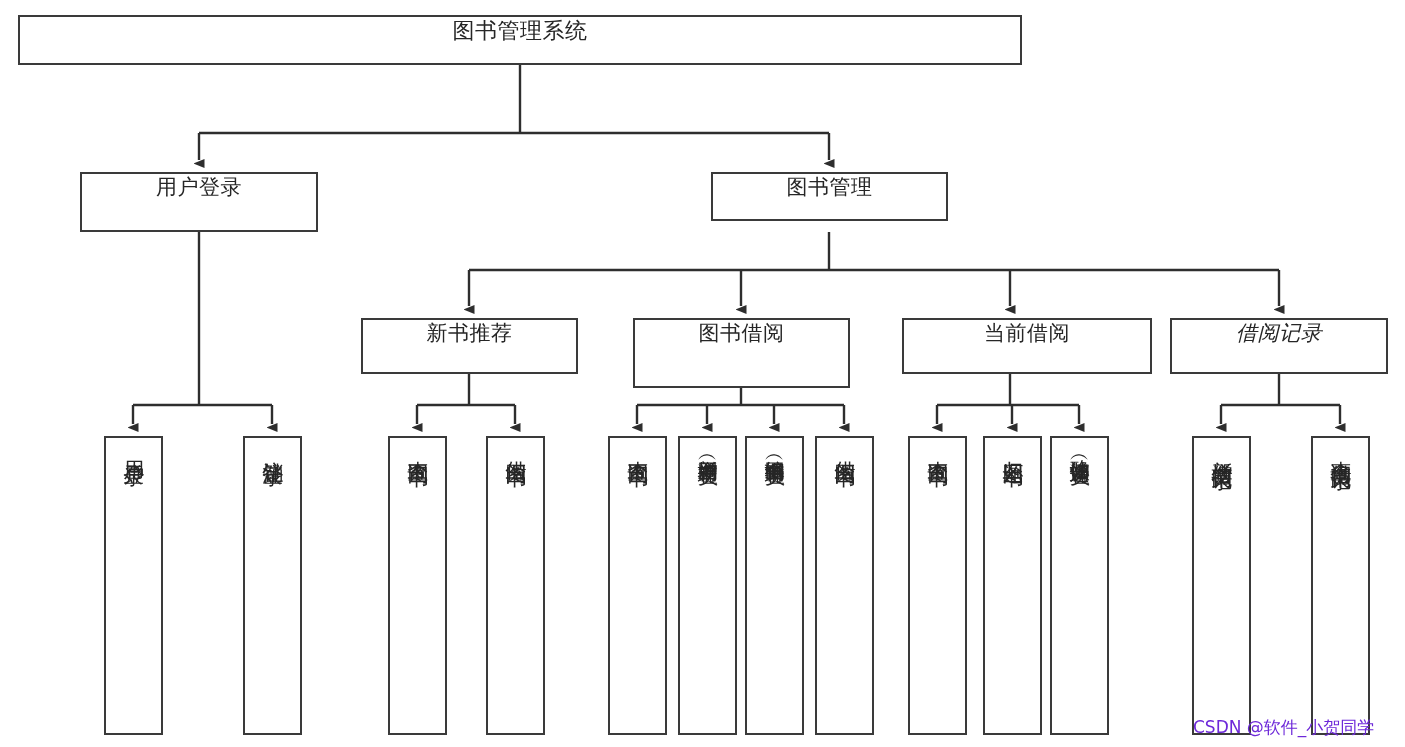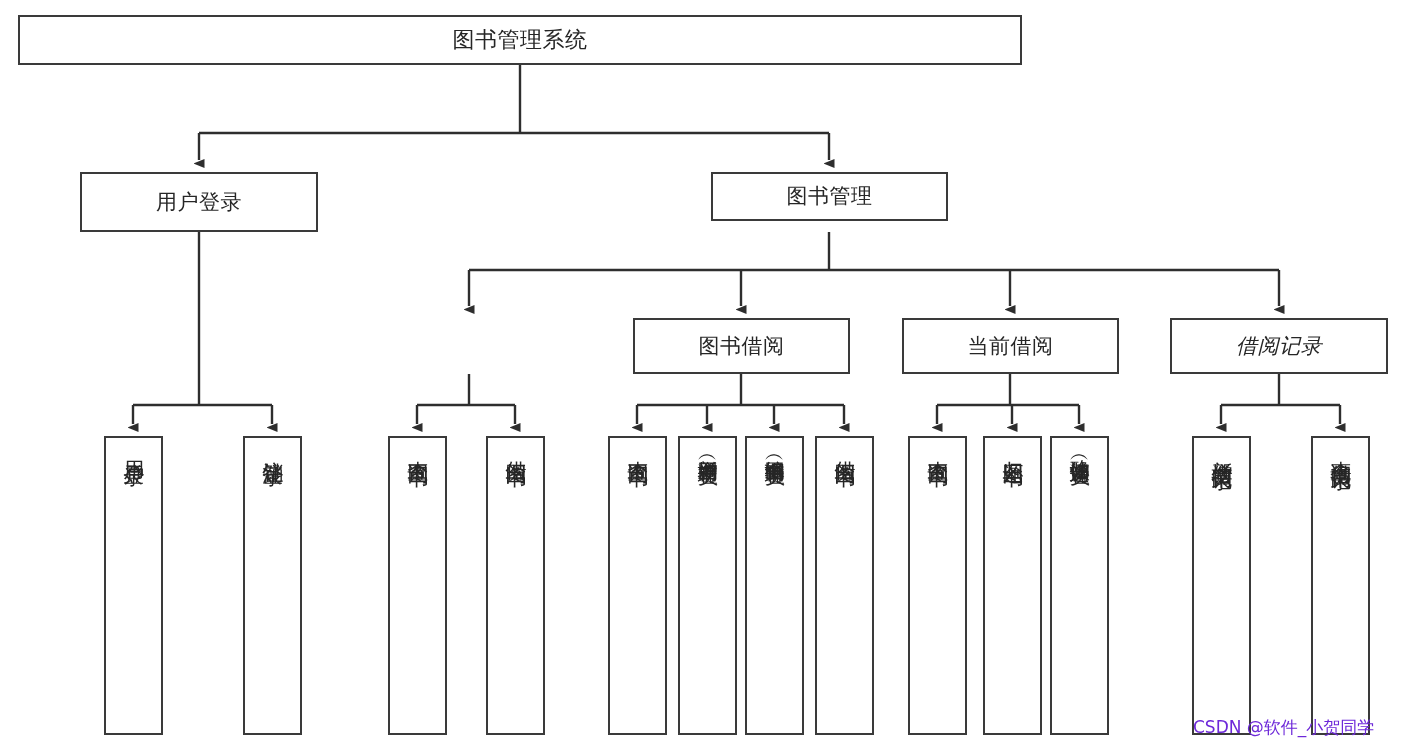--- a/index.html
+++ b/index.html
@@ -26,21 +26,21 @@
     width: 1405px;
     height: 747px;
     pointer-events: none;
   }
   .node {
     position: absolute;
     box-sizing: border-box;
     background: #ffffff;
     border: 2px solid #3a3a3a;
     display: flex;
-    align-items: center;
+    align-items: flex-start;
     justify-content: center;
     z-index: 2;
   }
   .node-label {
     display: block;
     text-align: center;
     color: #262626;
     letter-spacing: 0.5px;
   }
   
@@ -138,24 +138,27 @@
     <span class="node-label">图书管理系统</span>
   </div>
 
   <div class="node horiz" style="left:80px; top:172px; width:238px; height:60px;">
     <span class="node-label">用户登录</span>
   </div>
   <div class="node horiz" style="left:711px; top:172px; width:237px; height:49px;">
     <span class="node-label">图书管理</span>
   </div>
 
-  <div class="node horiz" style="left:633px; top:318px; width:217px; height:56px;">
+  <div class="node horiz" style="left:361px; top:318px; width:217px; height:56px;">
+    <span class="node-label">新书推荐</span>
+  </div>
+  <div class="node horiz" style="left:633px; top:318px; width:217px; height:70px;">
     <span class="node-label">图书借阅</span>
   </div>
-  <div class="node horiz" style="left:902px; top:318px; width:217px; height:56px;">
+  <div class="node horiz" style="left:902px; top:318px; width:250px; height:56px;">
     <span class="node-label">当前借阅</span>
   </div>
   <div class="node horiz" style="left:1170px; top:318px; width:218px; height:56px;font-style:italic;">
     <span class="node-label">借阅记录</span>
   </div>
 
   <div class="node vert" style="left:104px; top:436px; width:59px; height:299px;">
     <span class="node-label">用户登录</span>
   </div>
   <div class="node vert" style="left:243px; top:436px; width:59px; height:299px;">

